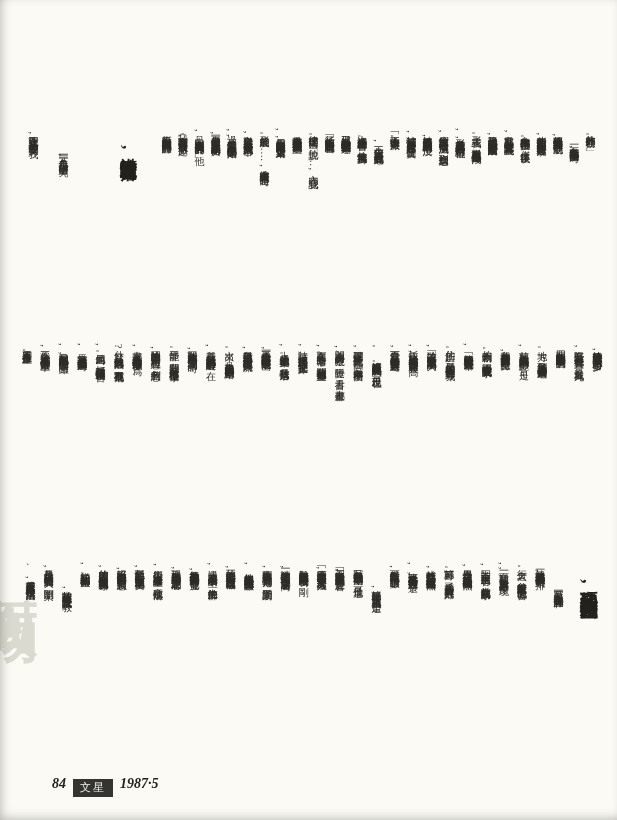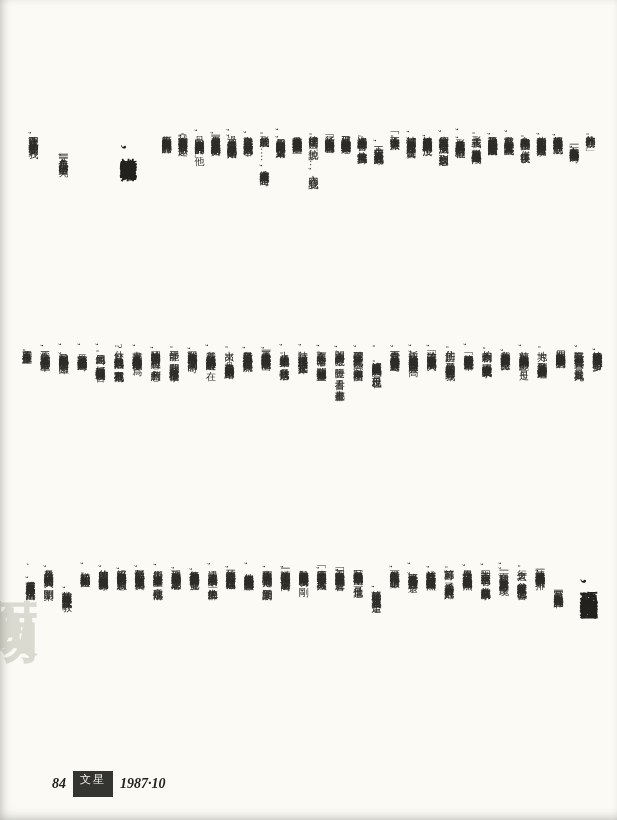--- a/index.html
+++ b/index.html
@@ -33,21 +33,21 @@
     font-weight:bold;color:#dbdad1;
   }
   .footer{
     position:absolute;top:771px;left:52px;
     display:flex;align-items:center;gap:7px;
     font-family:"Liberation Serif","DejaVu Serif",serif;
   }
   .pgnum,.issue{font-weight:bold;font-style:italic;font-size:14px;color:#232220;}
   .maglogo{
     background:#343431;color:#f4f3ee;
-    font-size:11px;line-height:15px;padding:1px 7px 10px;letter-spacing:2px;
+    font-size:11px;line-height:15px;padding:1px 7px 2px;letter-spacing:2px;margin-top:8px;
   }
 </style>
 </head>
 <body>
 
 <div class="page">
 
   <div class="watermark vtext">封面人物</div>
 
   <div class="vtext body colsA1">教的額外任務。」
@@ -145,16 +145,16 @@
 絕對不會聽從父親的勸告,更不會想到以
 後的出路問題,毅然決然地轉入杭州藝專
 ,從此開始了他的藝術生涯。
 　　當時的杭州藝專,校長是林風眠,教
 務長是林文錚,教授們如吳大羽、劉開渠
 、蔡威廉與雷圭元等,幾乎是淸一色留法</div>
 
   <div class="footer">
     <span class="pgnum">84</span>
     <span class="maglogo">文星</span>
-    <span class="issue">1987·10</span>
+    <span class="issue">1987·5</span>
   </div>
 
 </div>
 
 </body></html>

